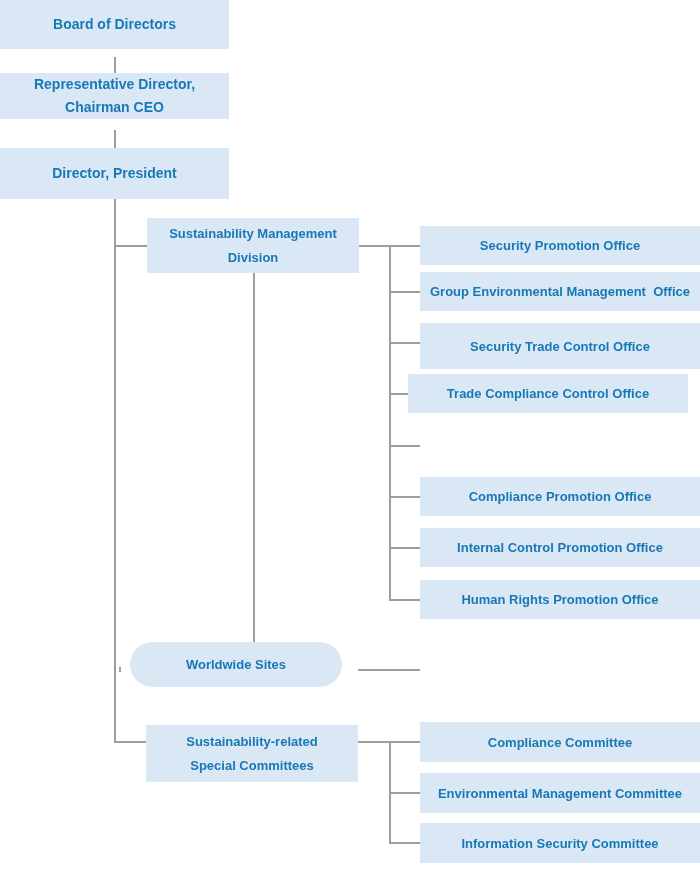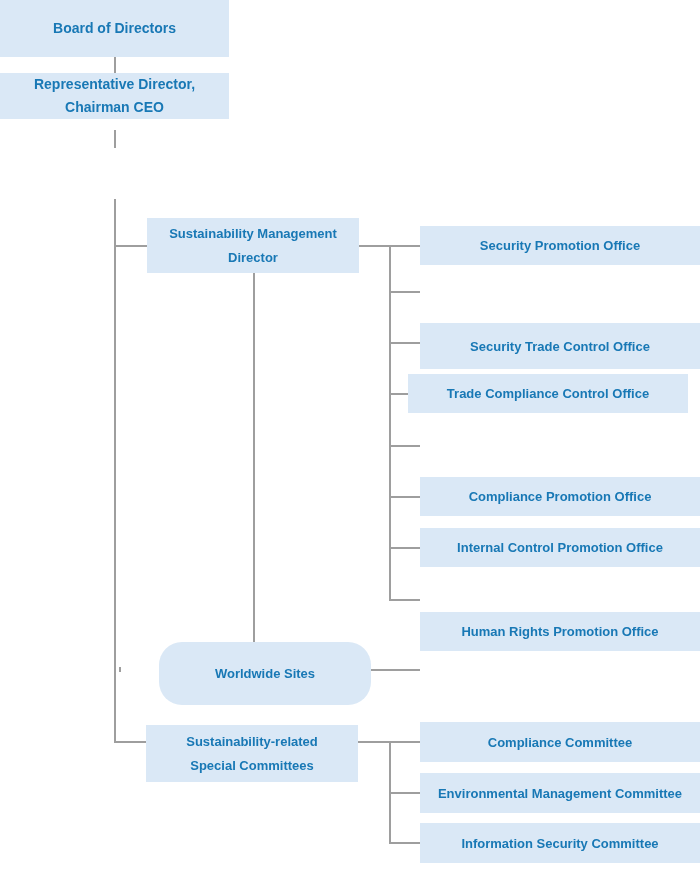--- a/index.html
+++ b/index.html
@@ -49,60 +49,66 @@
   <div class="line" style="left:389px;top:599px;width:31px;height:2px;"></div>
   <div class="line" style="left:253px;top:273px;width:2px;height:369px;"></div>
   <div class="line" style="left:358px;top:669px;width:62px;height:2px;"></div>
   <div class="line" style="left:114px;top:741px;width:32px;height:2px;"></div>
   <div class="line" style="left:358px;top:741px;width:62px;height:2px;"></div>
   <div class="line" style="left:389px;top:741px;width:2px;height:102px;"></div>
   <div class="line" style="left:389px;top:792px;width:31px;height:2px;"></div>
   <div class="line" style="left:389px;top:842px;width:31px;height:2px;"></div>
   <div class="line" style="left:119px;top:667px;width:2px;height:5px;"></div>
 
-  <div class="node node-lg" style="left:0;top:0;width:229px;height:57px;">
+  <div class="node node-lg" style="left:0;top:0;width:229px;height:49px;">
     <span>Board of Directors</span>
   </div>
 
   <div class="node node-lg" style="left:0;top:73px;width:229px;height:46px;">
     <span>Representative Director,</span>
     <span>Chairman CEO</span>
   </div>
 
+  <div class="node node-lg" style="left:0;top:148px;width:229px;height:51px;">
+    <span>Director, President</span>
+  </div>
 
   <div class="node node-sm" style="left:147px;top:218px;width:212px;height:55px;line-height:24px;">
     <span>Sustainability Management</span>
-    <span>Director</span>
+    <span>Division</span>
   </div>
 
-  <div class="node node-sm" style="left:159px;top:642px;width:212px;height:63px;border-radius:23px;">
+  <div class="node node-sm" style="left:130px;top:642px;width:212px;height:45px;border-radius:23px;">
     <span>Worldwide Sites</span>
   </div>
 
   <div class="node node-sm" style="left:146px;top:713px;width:212px;height:57px;line-height:24px;margin-top:12px;">
     <span>Sustainability-related</span>
     <span>Special Committees</span>
   </div>
 
   <div class="node node-sm" style="left:420px;top:226px;width:280px;height:39px;">
     <span>Security Promotion Office</span>
+  </div>
+  <div class="node node-sm" style="left:420px;top:272px;width:280px;height:39px;">
+    <span>Group Environmental Management  Office</span>
   </div>
   <div class="node node-sm" style="left:420px;top:323px;width:280px;height:46px;">
     <span>Security Trade Control Office</span>
   </div>
   <div class="node node-sm" style="left:408px;top:374px;width:280px;height:39px;">
     <span>Trade Compliance Control Office</span>
   </div>
   <div class="node node-sm" style="left:420px;top:477px;width:280px;height:39px;">
     <span>Compliance Promotion Office</span>
   </div>
   <div class="node node-sm" style="left:420px;top:528px;width:280px;height:39px;">
     <span>Internal Control Promotion Office</span>
   </div>
-  <div class="node node-sm" style="left:420px;top:612px;width:280px;height:39px;align-items:center;">
+  <div class="node node-sm" style="left:420px;top:580px;width:280px;height:39px;align-items:center;">
     <span>Human Rights Promotion Office</span>
   </div>
 
 
   <div class="node node-sm" style="left:420px;top:722px;width:280px;height:40px;">
     <span>Compliance Committee</span>
   </div>
   <div class="node node-sm" style="left:420px;top:773px;width:280px;height:40px;">
     <span>Environmental Management Committee</span>
   </div>

